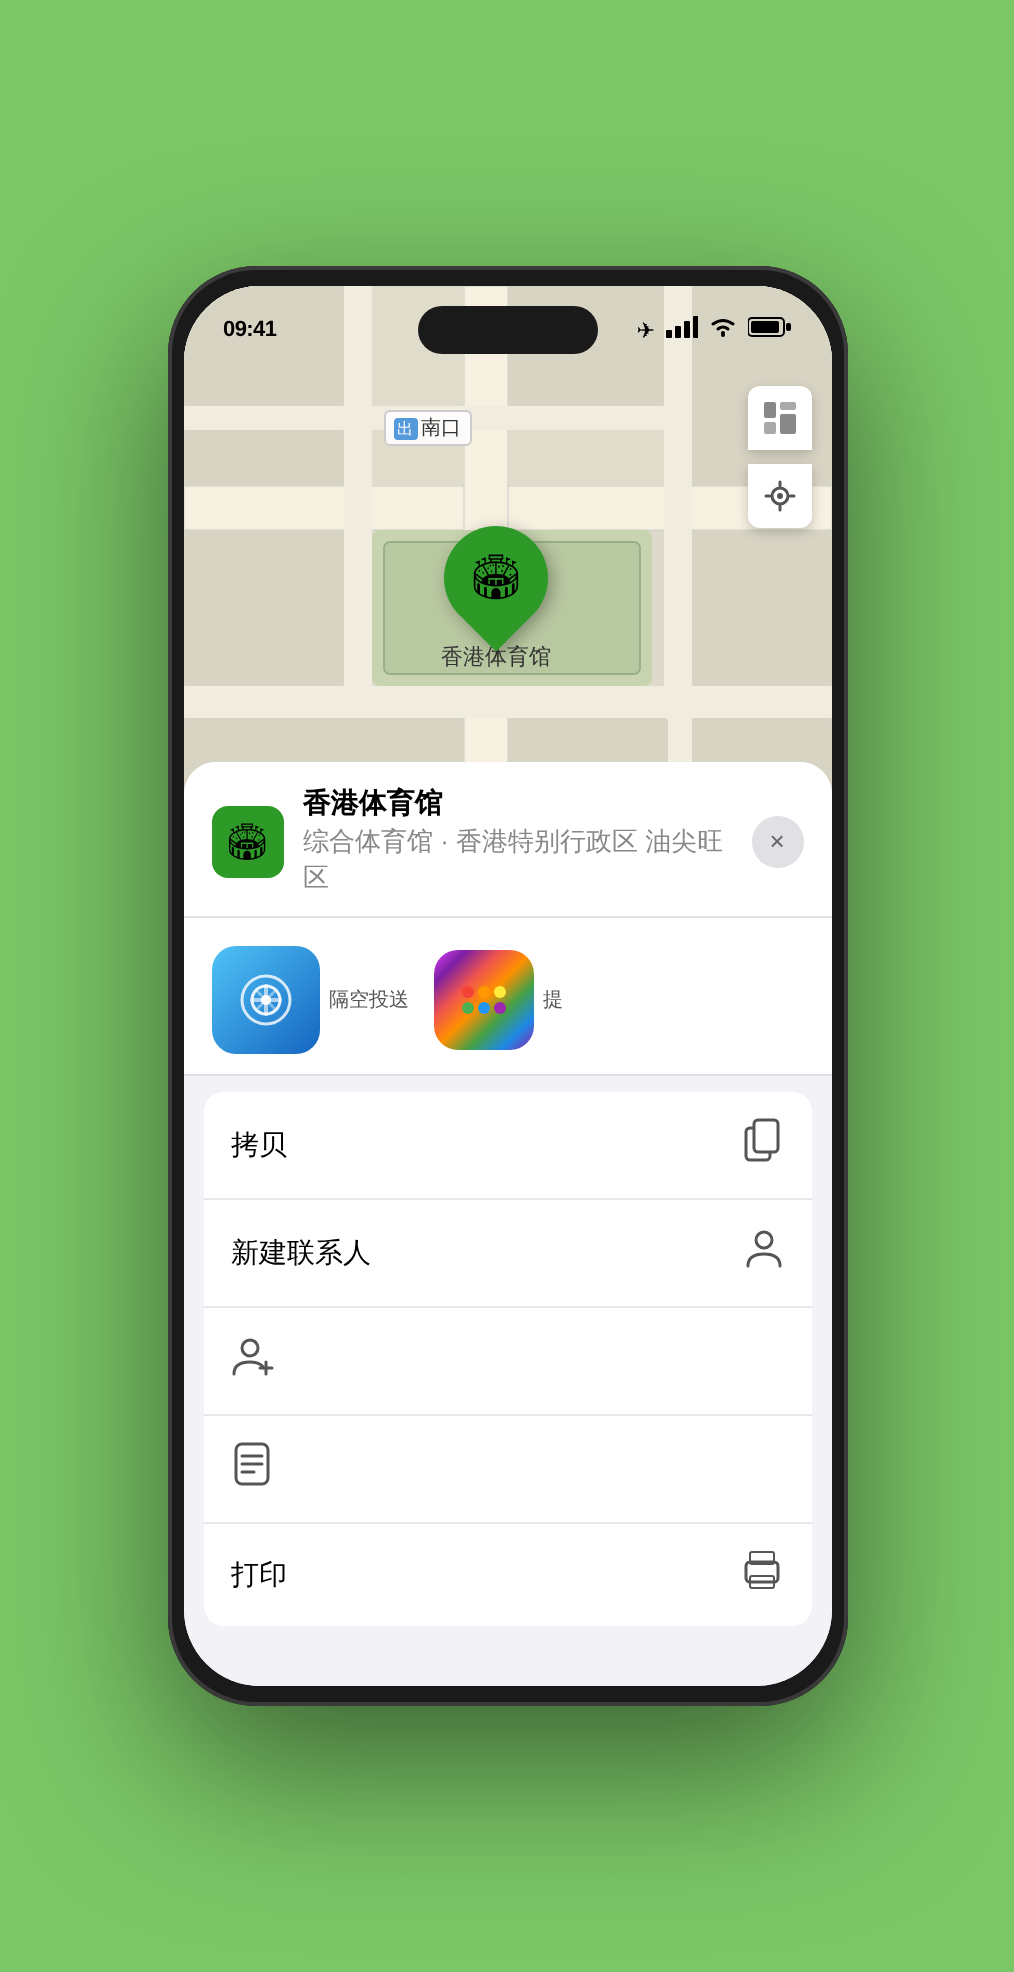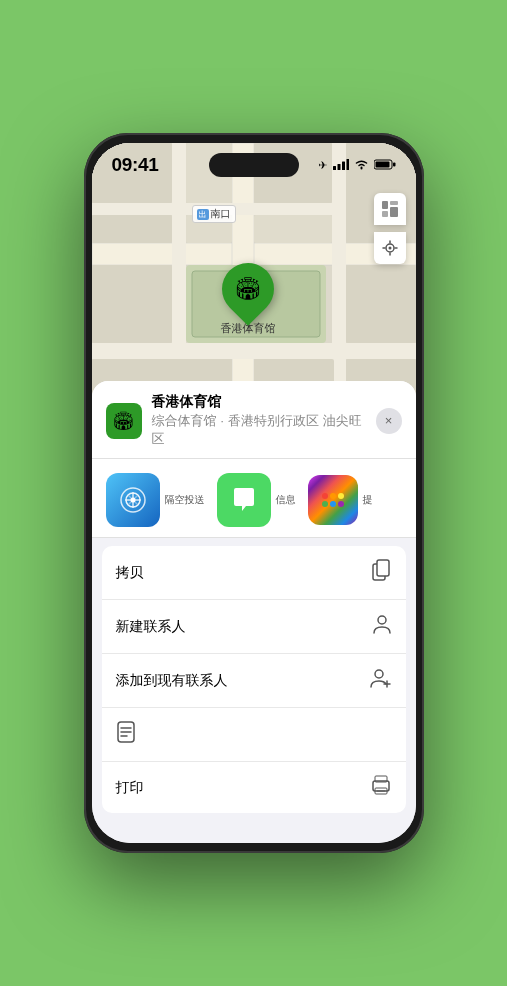--- a/index.html
+++ b/index.html
@@ -49,21 +49,21 @@
       left: 0;
       right: 0;
       height: 44px;
       display: flex;
       align-items: center;
       justify-content: space-between;
       padding: 0 20px;
       z-index: 50;
     }
     .status-time {
-      font-size: 19px;
+      font-size: 11px;
       font-weight: 600;
       color: #000;
       letter-spacing: -0.3px;
     }
     .status-icons {
       display: flex;
       align-items: center;
       gap: 5px;
     }
     .status-icons span {
@@ -467,28 +467,20 @@
               <circle cx="15" cy="15" r="12" fill="none" stroke="rgba(255,255,255,0.8)" stroke-width="1.5"></circle>
               <circle cx="15" cy="15" r="7" fill="none" stroke="rgba(255,255,255,0.9)" stroke-width="1.5"></circle>
               <path d="M15 8 L15 22 M8 15 L22 15" stroke="white" stroke-width="2" stroke-linecap="round" opacity="0.6"></path>
               <path d="M11 11 L19 19 M19 11 L11 19" stroke="white" stroke-width="1.5" stroke-linecap="round" opacity="0.4"></path>
               <circle cx="15" cy="15" r="2.5" fill="white"></circle>
             </svg>
           </div>
           <div class="share-label">隔空投送</div>
         </div>
 
-        <div class="share-item">
-          <div class="share-icon-wrap share-icon-message">
-            <svg width="30" height="30" viewBox="0 0 30 30">
-              <path d="M5 5 Q5 3 7 3 L23 3 Q25 3 25 5 L25 19 Q25 21 23 21 L17 21 L13 26 L13 21 L7 21 Q5 21 5 19 Z" fill="white"></path>
-            </svg>
-          </div>
-          <div class="share-label">信息</div>
-        </div>
 
 
 
         <div class="share-item">
           <div class="more-dots">
             <div class="dot-row">
               <div class="dot" style="background:#f44336;"></div>
               <div class="dot" style="background:#ff9800;"></div>
               <div class="dot" style="background:#ffeb3b;"></div>
             </div>
@@ -518,21 +510,20 @@
           <span class="action-text">新建联系人</span>
           <span class="action-icon">
             <svg width="20" height="22" viewBox="0 0 20 22">
               <circle cx="10" cy="7" r="4" stroke="#555" stroke-width="1.5" fill="none"></circle>
               <path d="M2 20 Q2 14 10 14 Q18 14 18 20" stroke="#555" stroke-width="1.5" fill="none" stroke-linecap="round"></path>
             </svg>
           </span>
         </div>
 
         <div class="action-item">
-          <span class="action-text">添加到现有联系人</span>
           <span class="action-icon">
             <svg width="22" height="22" viewBox="0 0 22 22">
               <circle cx="9" cy="7" r="4" stroke="#555" stroke-width="1.5" fill="none"></circle>
               <path d="M1 20 Q1 14 9 14 Q14 14 16 17" stroke="#555" stroke-width="1.5" fill="none" stroke-linecap="round"></path>
               <path d="M17 14 L17 20 M14 17 L20 17" stroke="#555" stroke-width="1.5" stroke-linecap="round"></path>
             </svg>
           </span>
         </div>
 
         <div class="action-item">

